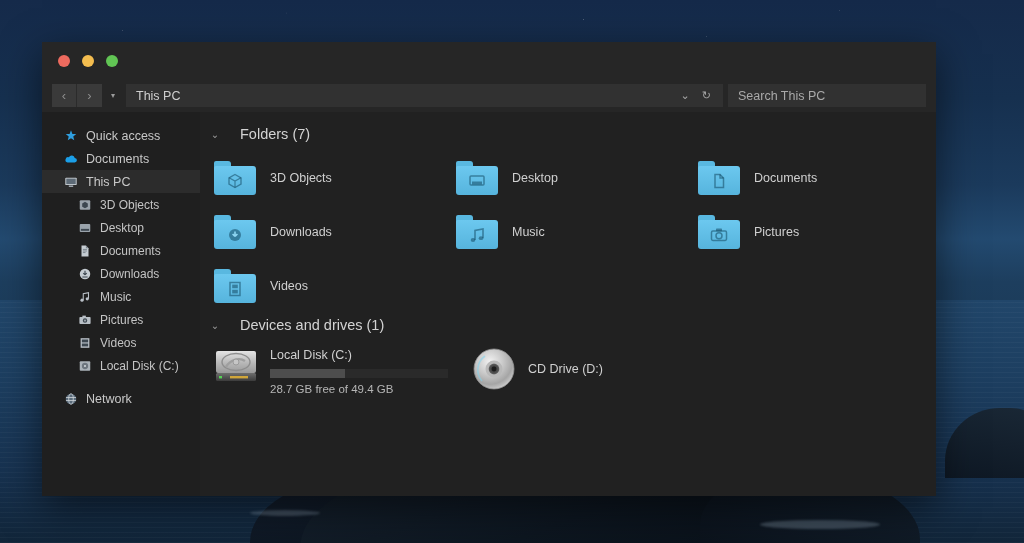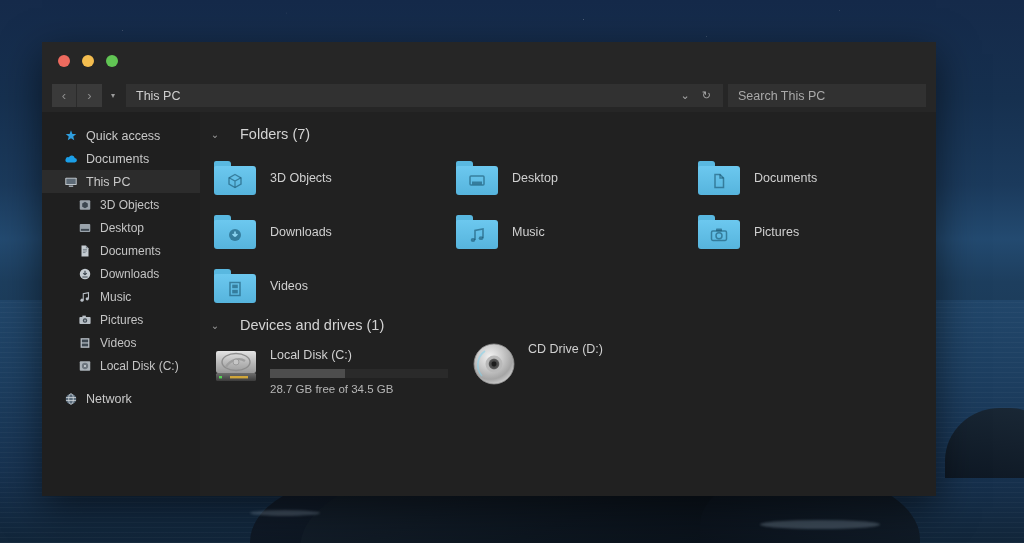--- a/index.html
+++ b/index.html
@@ -621,24 +621,24 @@
     <circle cx="22" cy="16" r="3" fill="#c6c6c6" stroke="#9a9a9a"></circle>
     <rect x="2" y="27" width="40" height="8" rx="1.5" fill="url(#hddSide)"></rect>
     <rect x="5" y="30" width="3" height="2.4" fill="#57d357"></rect>
     <rect x="16" y="30" width="18" height="2.4" fill="#d0a63a"></rect>
   </svg>
               <div class="drive-info">
                 <div class="drive-name">Local Disk (C:)</div>
                 <div class="drive-bar">
                   <div class="drive-bar-fill" style="width: 42%;"></div>
                 </div>
-                <div class="drive-sub">28.7 GB free of 34.5 GB</div>
-              </div>
-            </div>
-            <div class="drive-tile" style="padding-top: 0px;">
+                <div class="drive-sub">28.7 GB free of 49.4 GB</div>
+              </div>
+            </div>
+            <div class="drive-tile" style="align-items: center; padding-top: 0px;">
               <svg class="cd" viewBox="0 0 44 44">
     <defs>
       <radialGradient id="cdg" cx="40%" cy="32%" r="72%">
         <stop offset="0" stop-color="#f2f2f2"></stop>
                     <stop offset=".45" stop-color="#c9c9c9"></stop>
         <stop offset=".78" stop-color="#a5a5a5"></stop>
                     <stop offset="1" stop-color="#cfcfcf"></stop>
       </radialGradient>
       <radialGradient id="cdh" cx="50%" cy="50%" r="60%">
         <stop offset="0" stop-color="#2b2b2b"></stop>

